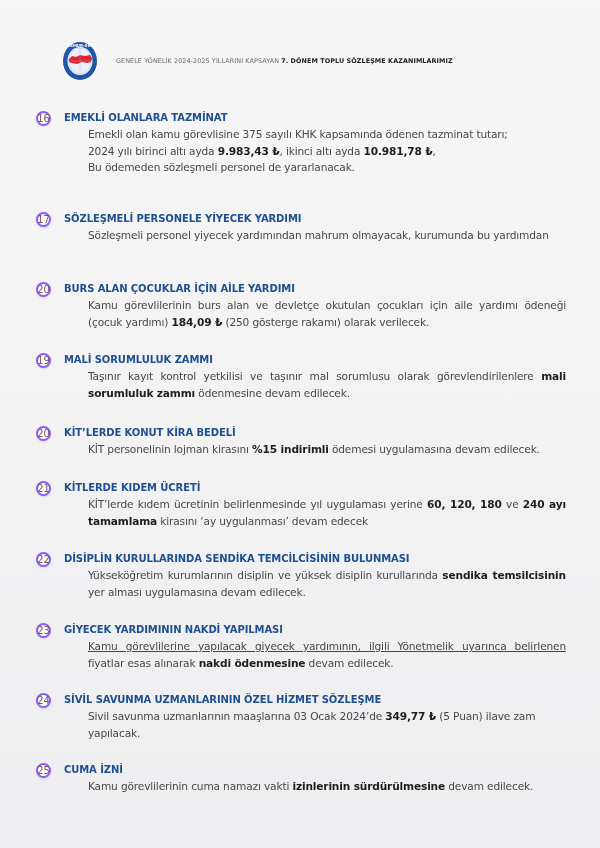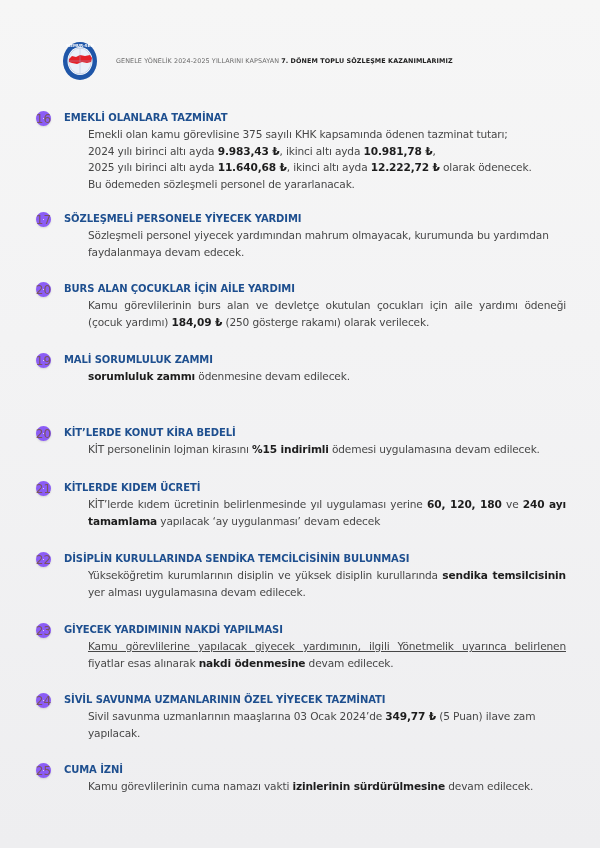--- a/index.html
+++ b/index.html
@@ -24,23 +24,23 @@
     font-size: 6.4px; letter-spacing: 0.1px;
     color: #6a6a6a; white-space: nowrap;
   }
   .header-title b { color: #222; font-weight: bold; }
 
   .items { position: absolute; left: 36px; top: 110px; width: 520px; }
   .item { position: absolute; left: 0; width: 520px; }
   .badge {
     position: absolute; left: 0; top: 1px;
     width: 15px; height: 15px; border-radius: 50%;
-    border: 7px solid #8b5cf6; background: #fbfbfb;
+    border: 2px solid #8b5cf6; background: #fbfbfb;
     box-shadow: 0 1px 2px rgba(0,0,0,0.12);
-    font-size: 12px; color: #7a5560;
+    font-size: 10px; color: #7a5560;
     display: flex; align-items: center; justify-content: center;
     box-sizing: border-box;
   }
   .item-title {
     position: absolute; left: 28px; top: 0;
     font-family: "DejaVu Sans", sans-serif;
     font-weight: bold; font-size: 10px;
     color: #1e4f8f; white-space: nowrap; letter-spacing: -0.1px;
     line-height: 16px;
   }
@@ -71,81 +71,80 @@
   <div class="header-title"><span>GENELE YÖNELİK 2024-2025 YILLARINI KAPSAYAN </span><b>7. DÖNEM TOPLU SÖZLEŞME KAZANIMLARIMIZ</b></div>
 </div>
 
 <div class="items" id="items">
     <div class="item" style="top: 0px;">
       <div class="badge">16</div>
       <div class="item-title">EMEKLİ OLANLARA TAZMİNAT</div>
       <div class="item-body">
         <span class="line"><span>Emekli olan kamu görevlisine 375 sayılı KHK kapsamında ödenen tazminat tutarı;</span></span>
         <span class="line"><span>2024 yılı birinci altı ayda </span><b>9.983,43 ₺</b><span>, ikinci altı ayda </span><b>10.981,78 ₺</b><span>,</span></span>
-        <span class="line"><span>2025 yılı birinci altı ayda </span><b>11.640,68 ₺</b><span>, ikinci altı ayda </span><b>12.222,72 ₺</b><span> olarak ödenecek.</span></span>
         <span class="line"><span>Bu ödemeden sözleşmeli personel de yararlanacak.</span></span>
       </div>
     </div>
     <div class="item" style="top: 101px;">
       <div class="badge">17</div>
       <div class="item-title">SÖZLEŞMELİ PERSONELE YİYECEK YARDIMI</div>
       <div class="item-body">
         <span class="line"><span>Sözleşmeli personel yiyecek yardımından mahrum olmayacak, kurumunda bu yardımdan</span></span>
-        <span class="line"><span>faydalanmaya devam edecek.</span></span>
       </div>
     </div>
     <div class="item" style="top: 171px;">
       <div class="badge">20</div>
       <div class="item-title">BURS ALAN ÇOCUKLAR İÇİN AİLE YARDIMI</div>
       <div class="item-body">
         <span class="line" style="white-space: normal; text-align: justify; text-align-last: justify;"><span>Kamu görevlilerinin burs alan ve devletçe okutulan çocukları için aile yardımı ödeneği</span></span>
         <span class="line"><span>(çocuk yardımı)   </span><b>184,09 ₺</b><span> (250 gösterge rakamı) olarak verilecek.</span></span>
       </div>
     </div>
     <div class="item" style="top: 242px;">
       <div class="badge">19</div>
       <div class="item-title">MALİ SORUMLULUK ZAMMI</div>
       <div class="item-body">
+        <span class="line" style="white-space: normal; text-align: justify; text-align-last: justify;"><span>Taşınır kayıt kontrol yetkilisi ve taşınır mal sorumlusu olarak görevlendirilenlere </span><b>mali</b></span>
         <span class="line"><span></span><b>sorumluluk zammı</b><span> ödenmesine devam edilecek.</span></span>
       </div>
     </div>
     <div class="item" style="top: 315px;">
       <div class="badge">20</div>
       <div class="item-title">KİT’LERDE KONUT KİRA BEDELİ</div>
       <div class="item-body">
         <span class="line"><span>KİT personelinin lojman kirasını </span><b>%15 indirimli</b><span> ödemesi uygulamasına devam edilecek.</span></span>
       </div>
     </div>
     <div class="item" style="top: 370px;">
       <div class="badge">21</div>
       <div class="item-title">KİTLERDE KIDEM ÜCRETİ</div>
       <div class="item-body">
         <span class="line" style="white-space: normal; text-align: justify; text-align-last: justify;"><span>KİT’lerde kıdem ücretinin belirlenmesinde yıl uygulaması yerine </span><b>60, 120, 180</b><span> ve </span><b>240 ayı</b></span>
-        <span class="line"><span></span><b>tamamlama</b><span> yapılacak ‘ay uygulanması’ devam edecek</span></span>
+        <span class="line"><span></span><b>tamamlama</b><span> kirasını ‘ay uygulanması’ devam edecek</span></span>
       </div>
     </div>
     <div class="item" style="top: 441px;">
       <div class="badge">22</div>
       <div class="item-title">DİSİPLİN KURULLARINDA SENDİKA TEMCİLCİSİNİN BULUNMASI</div>
       <div class="item-body">
         <span class="line" style="white-space: normal; text-align: justify; text-align-last: justify;"><span>Yükseköğretim kurumlarının disiplin ve yüksek disiplin kurullarında </span><b>sendika temsilcisinin</b></span>
         <span class="line"><span>yer alması uygulamasına devam edilecek.</span></span>
       </div>
     </div>
     <div class="item" style="top: 512px;">
       <div class="badge">23</div>
       <div class="item-title">GİYECEK YARDIMININ NAKDİ YAPILMASI</div>
       <div class="item-body">
         <span class="line" style="white-space: normal; text-align: justify; text-align-last: justify; text-decoration: underline;"><span>Kamu görevlilerine yapılacak giyecek yardımının, ilgili Yönetmelik uyarınca belirlenen</span></span>
         <span class="line"><span>fiyatlar esas alınarak </span><b>nakdi ödenmesine</b><span> devam edilecek.</span></span>
       </div>
     </div>
     <div class="item" style="top: 582px;">
       <div class="badge">24</div>
-      <div class="item-title">SİVİL SAVUNMA UZMANLARININ ÖZEL YİYECEK TAZMİNATI</div>
+      <div class="item-title">SİVİL SAVUNMA UZMANLARININ ÖZEL HİZMET SÖZLEŞME</div>
       <div class="item-body">
         <span class="line"><span>Sivil savunma uzmanlarının maaşlarına 03 Ocak 2024’de </span><b>349,77 ₺</b><span> (5 Puan) ilave zam</span></span>
         <span class="line"><span>yapılacak.</span></span>
       </div>
     </div>
     <div class="item" style="top: 652px;">
       <div class="badge">25</div>
       <div class="item-title">CUMA İZNİ</div>
       <div class="item-body">
         <span class="line"><span>Kamu görevlilerinin cuma namazı vakti </span><b>izinlerinin sürdürülmesine</b><span> devam edilecek.</span></span>

